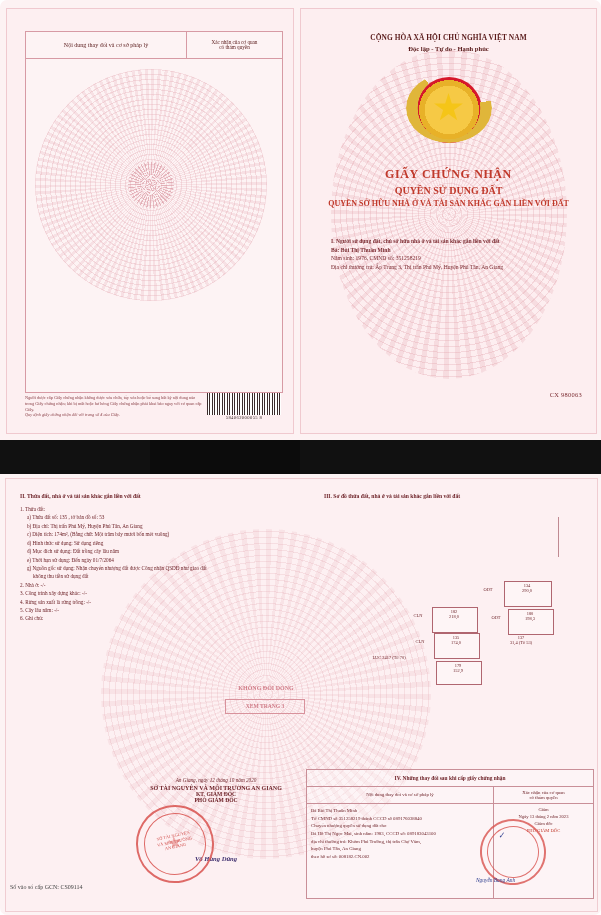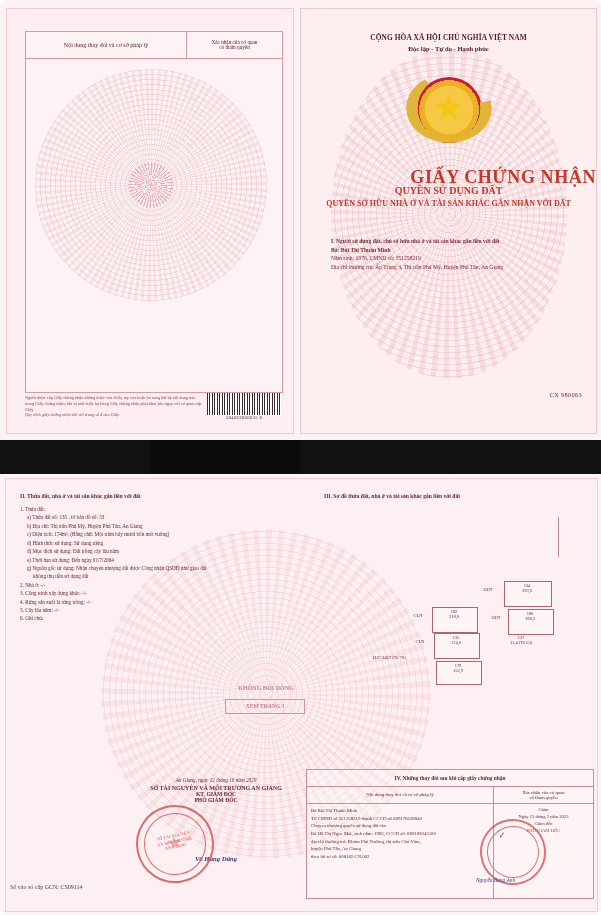--- a/index.html
+++ b/index.html
@@ -45,21 +45,21 @@
   .emblem{position:absolute;left:50%;top:62px;transform:translateX(-50%);width:88px;height:74px;}
   .emblem .gear{position:absolute;left:50%;top:6px;transform:translateX(-50%);width:66px;height:66px;border-radius:50%;
     background:radial-gradient(circle,#f6c945 0 52%,#e8b128 52% 64%, #d6192b 64% 100%);}
   .emblem .wreath{position:absolute;left:50%;top:2px;transform:translateX(-50%);width:86px;height:70px;border-radius:50%;
     background:conic-gradient(from 200deg,#e0b63a 0 120deg, rgba(255,255,255,0) 120deg 240deg,#e0b63a 240deg 360deg);
     -webkit-mask:radial-gradient(circle, rgba(0,0,0,0) 0 56%, #000 57% 100%);
             mask:radial-gradient(circle, rgba(0,0,0,0) 0 56%, #000 57% 100%);}
   .emblem .star5{position:absolute;left:50%;top:22px;transform:translateX(-50%);width:30px;height:30px;background:#f5c518;
     clip-path:polygon(50% 0%,61% 35%,98% 35%,68% 57%,79% 91%,50% 70%,21% 91%,32% 57%,2% 35%,39% 35%);}
 
-  .gcn-title{position:absolute;left:0;right:0;top:158px;text-align:right;font-size:18px;font-weight:bold;color:#c0392b;letter-spacing:.6px;}
+  .gcn-title{position:absolute;left:0;right:0;top:158px;text-align:center;font-size:12px;font-weight:bold;color:#c0392b;letter-spacing:.6px;}
   .gcn-sub1{position:absolute;left:0;right:0;top:176px;text-align:center;font-size:10px;font-weight:bold;color:#c0392b;}
   .gcn-sub2{position:absolute;left:0;right:0;top:190px;text-align:center;font-size:8px;font-weight:bold;color:#c0392b;}
 
   .sec1{position:absolute;left:30px;top:228px;width:250px;font-size:5.6px;line-height:1.55;color:#7a2a30;}
   .sec1 .b{font-weight:bold;}
   .serial{position:absolute;right:14px;top:382px;font-size:6.4px;color:#7a2a30;letter-spacing:.3px;}
 
   
   .gap{position:absolute;left:0;top:440px;width:601px;height:34px;background:#111;}
   .gap-strip{position:absolute;left:150px;top:440px;width:150px;height:34px;background:#0c0c0c;}
@@ -151,21 +151,21 @@
       <div class="r-motto">Độc lập - Tự do - Hạnh phúc</div>
 
       <div class="emblem">
         <div class="gear"></div>
         <div class="wreath"></div>
         <div class="star5"></div>
       </div>
 
       <div class="gcn-title">GIẤY CHỨNG NHẬN</div>
       <div class="gcn-sub1">QUYỀN SỬ DỤNG ĐẤT</div>
-      <div class="gcn-sub2">QUYỀN SỞ HỮU NHÀ Ở VÀ TÀI SẢN KHÁC GẮN NHẬN VỚI ĐẤT</div>
+      <div class="gcn-sub2">QUYỀN SỞ HỮU NHÀ Ở VÀ TÀI SẢN KHÁC GẮN LIỀN VỚI ĐẤT</div>
 
       <div class="sec1">
         <div class="b">I. Người sử dụng đất, chủ sở hữu nhà ở và tài sản khác gắn liền với đất</div>
         <div>
           <span class="b">Bà:</span>
           <span class="b">Bùi Thị Thuần Minh</span>
         </div>
         <div>Năm sinh:  1976,  CMND số: 351258219</div>
         <div>Địa chỉ thường trú: Ấp Trung 3, Thị trấn Phú Mỹ, Huyện Phú Tân, An Giang</div>
       </div>

